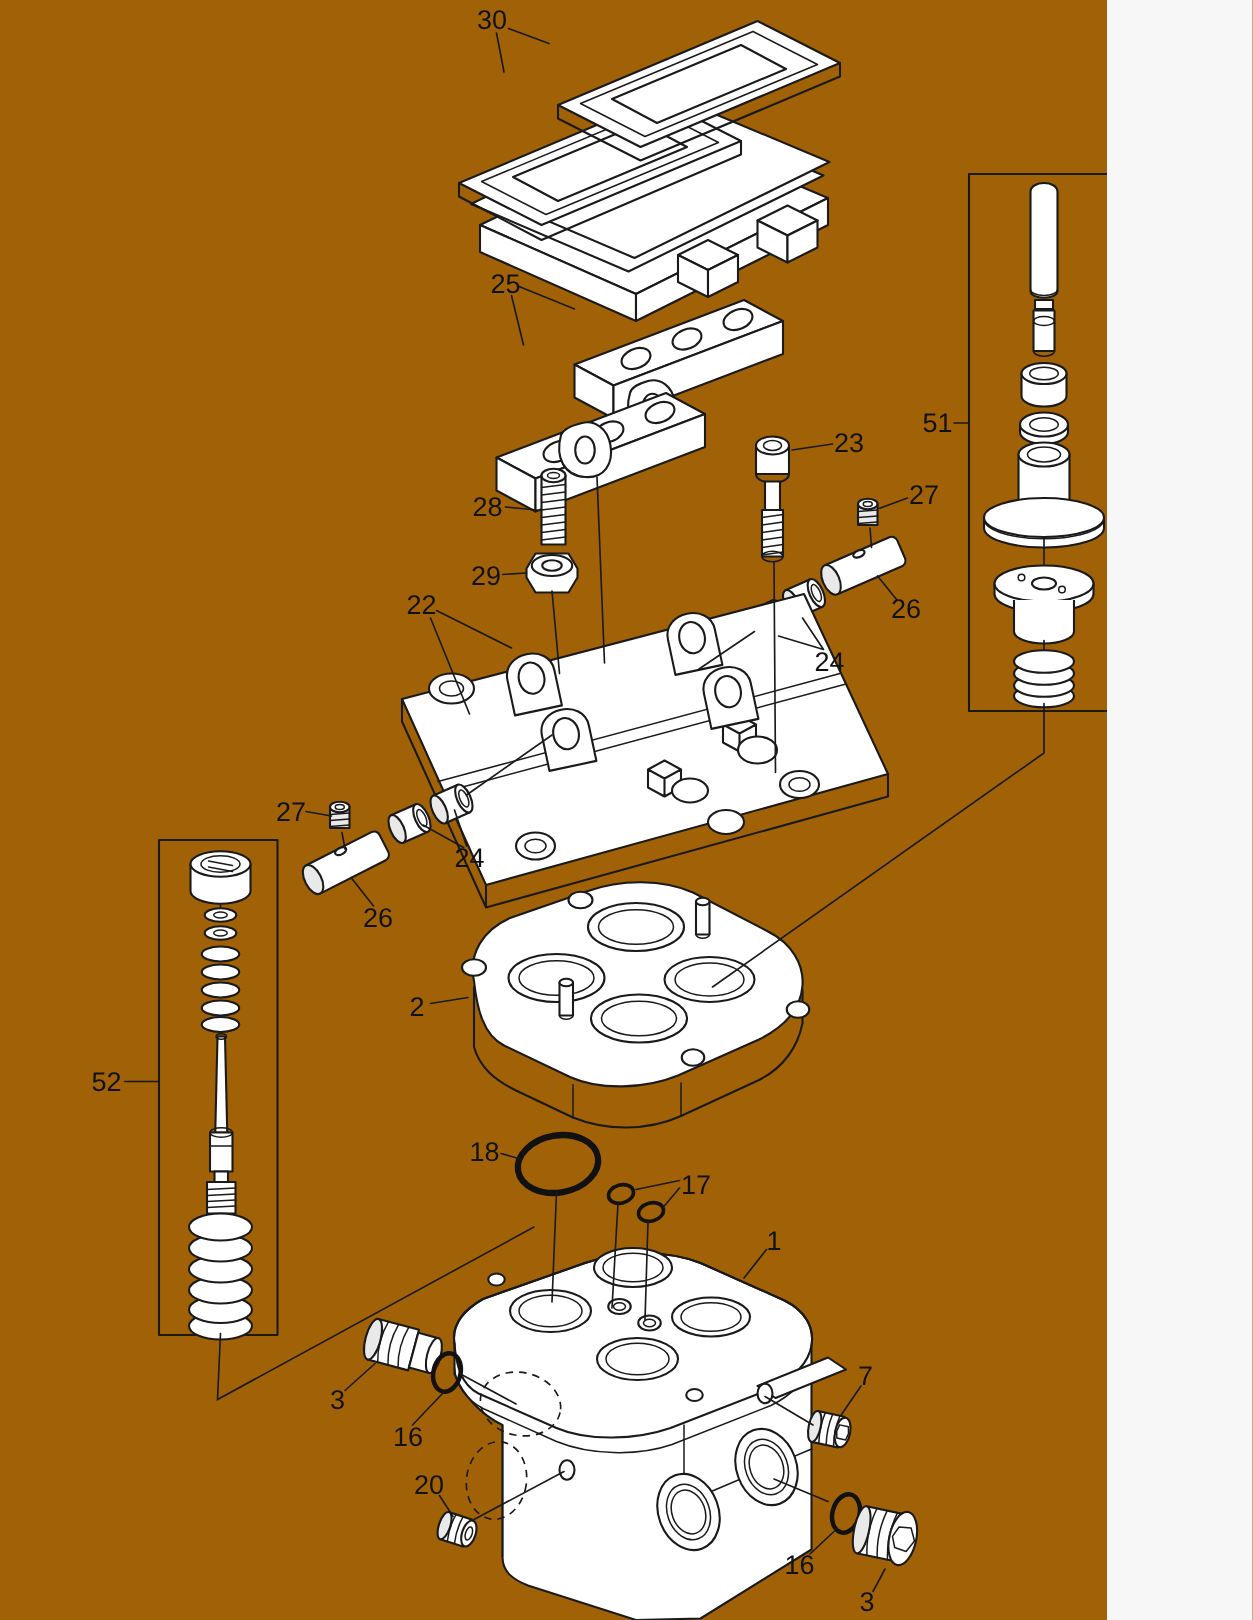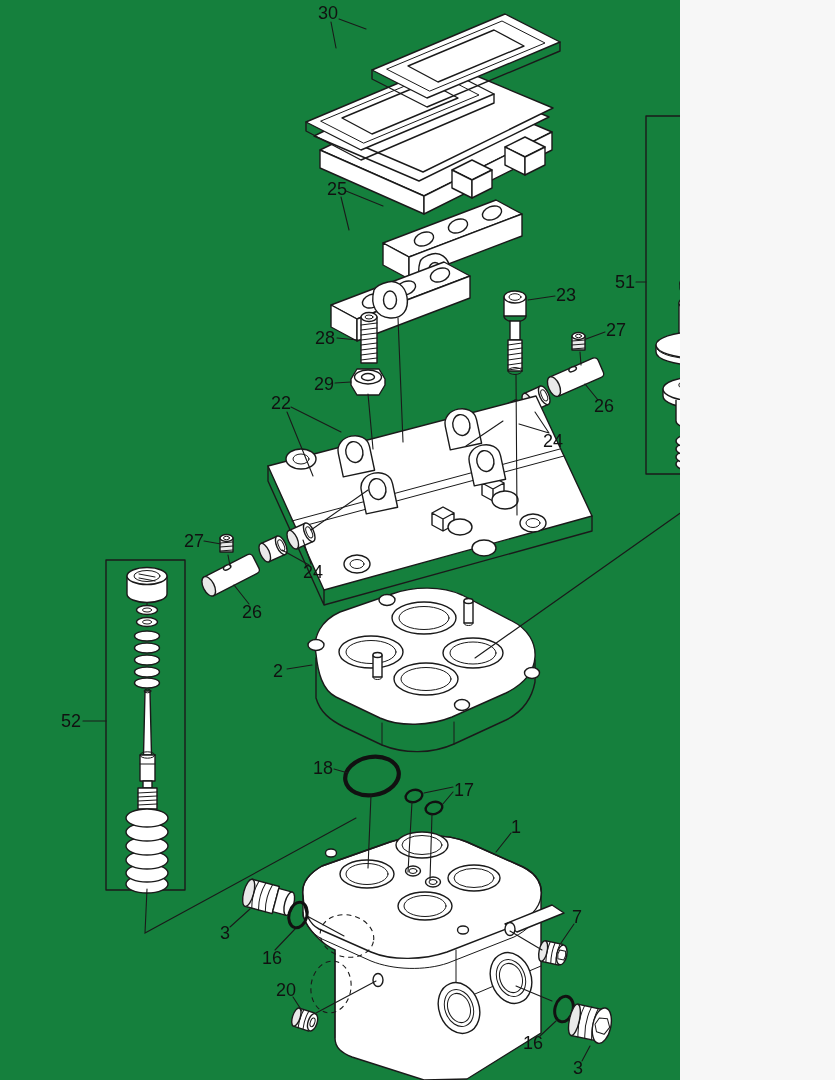--- a/index.html
+++ b/index.html
@@ -1,17 +1,17 @@
 <!DOCTYPE html>
 <html><head>
 <meta charset="utf-8">
 <style>
   html,body { margin:0; padding:0; }
   body { background:#f7f7f7; font-family:"Liberation Sans", sans-serif; }
-  .canvas { position:relative; width:680px; height:1080px; background:#15803d; overflow:hidden;text-align:center; }
+  .canvas { position:relative; width:738px; height:1080px; background:#a16207; overflow:hidden;text-align:center; }
   svg { display:block; }
   .s  { stroke:#1a1a1a; stroke-width:1.4; fill:none; stroke-linecap:round; stroke-linejoin:round; }
   .w  { stroke:#1a1a1a; stroke-width:1.4; fill:#ffffff; stroke-linejoin:round; }
   .gf { stroke:#1a1a1a; stroke-width:1.4; fill:#e9e9e9; stroke-linejoin:round; }
   .t1 { stroke-width:1; }
   .ld { stroke:#1a1a1a; stroke-width:1.1; fill:none; stroke-linecap:round; }
   .dash { stroke:#1a1a1a; stroke-width:1.1; fill:none; stroke-dasharray:5 4; }
   .oring  { stroke:#111; stroke-width:4.2; fill:none; }
   .orings { stroke:#111; stroke-width:3;   fill:none; }
   .oringt { stroke:#111; stroke-width:2.4; fill:none; }

